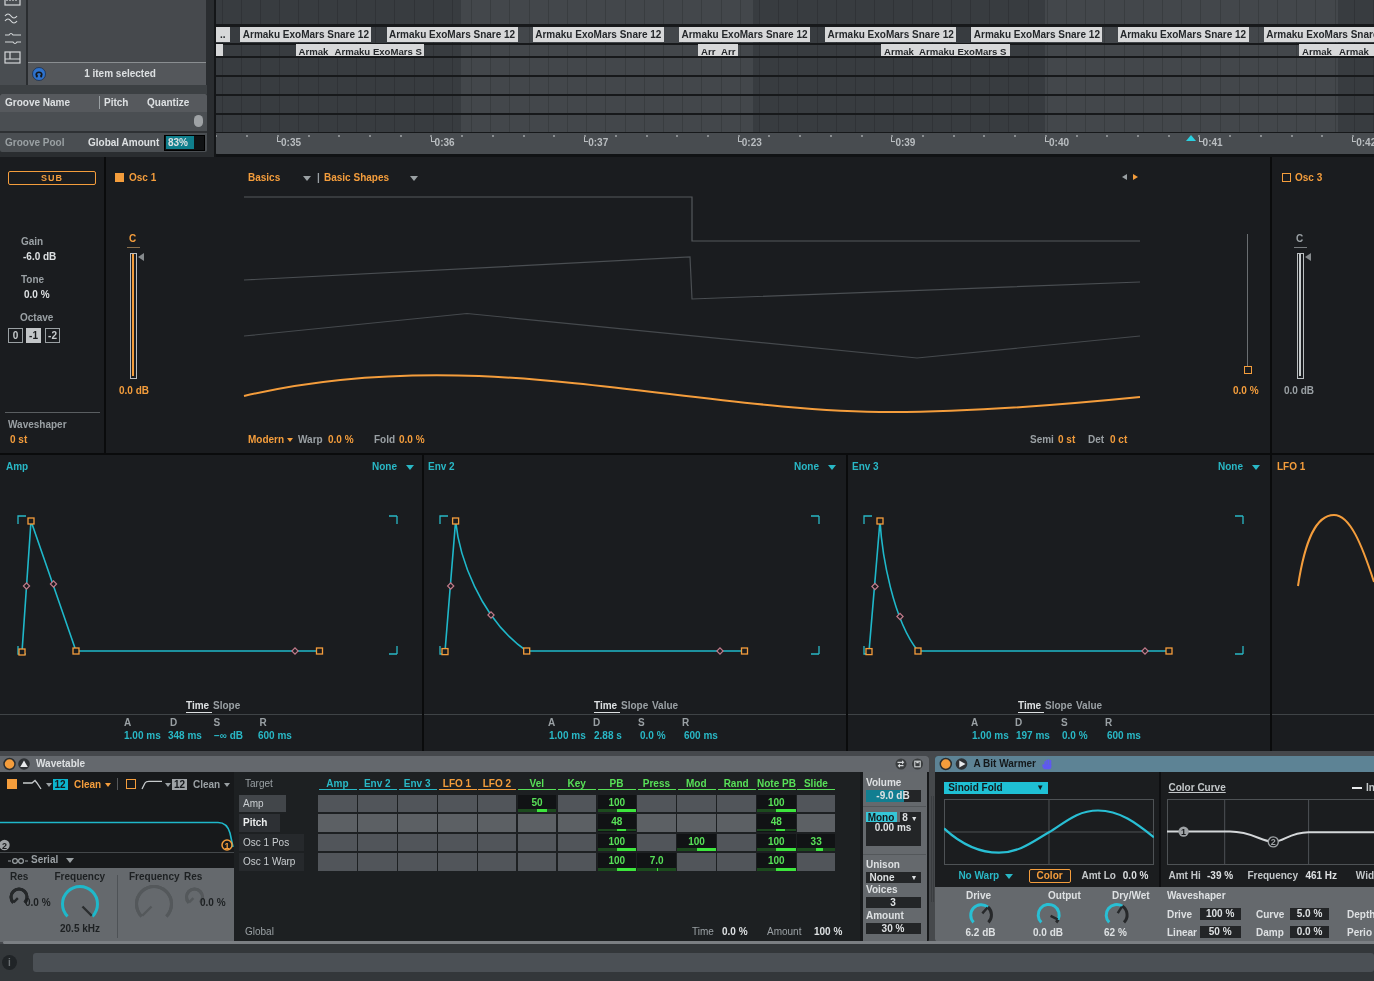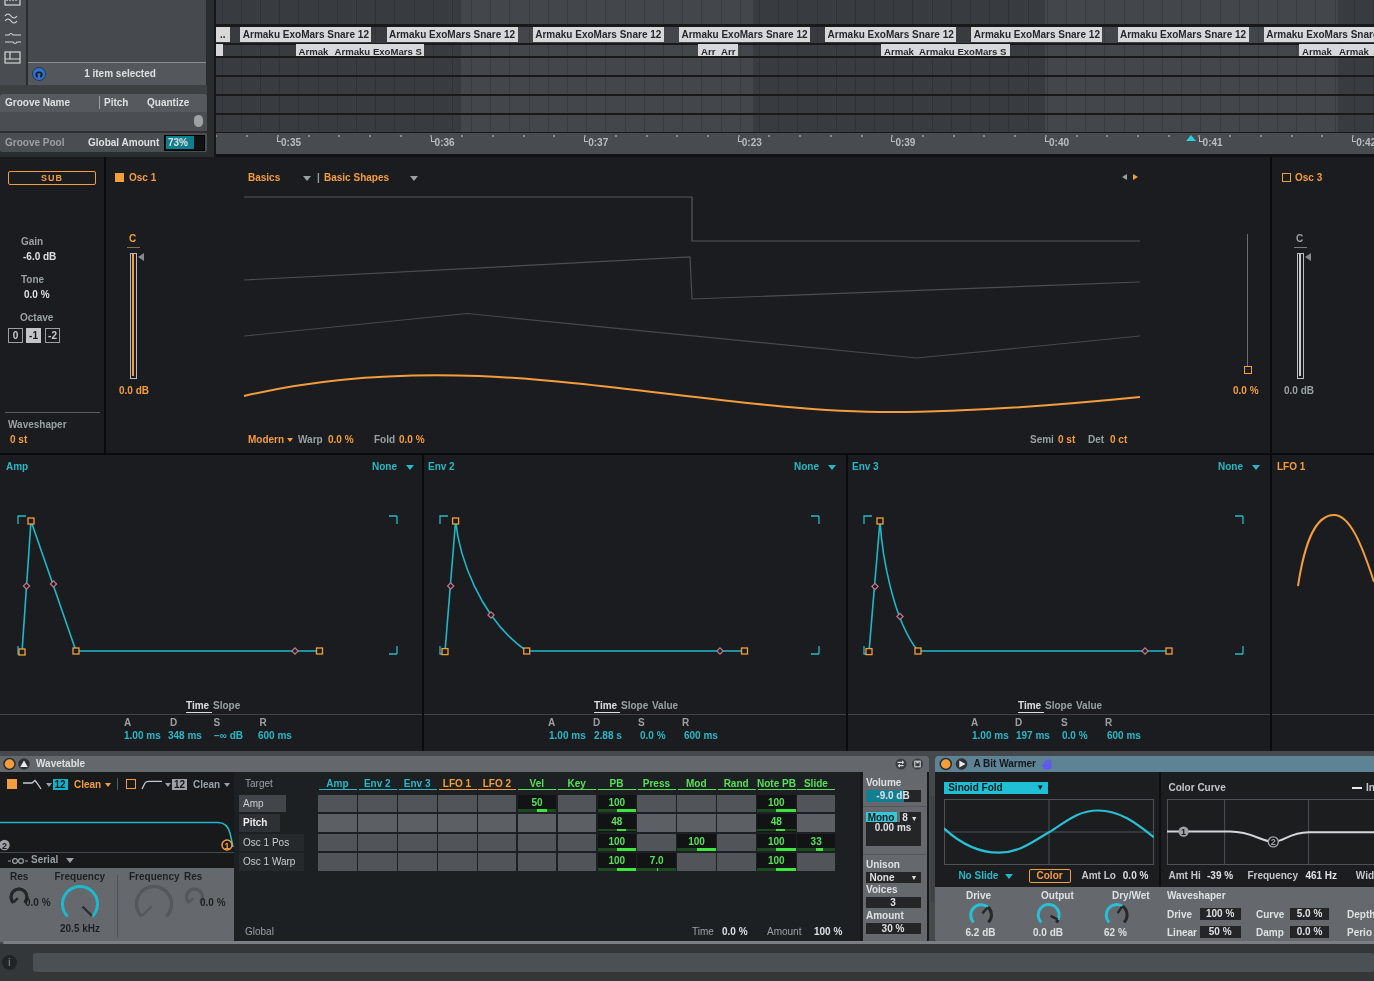--- a/index.html
+++ b/index.html
@@ -53,21 +53,21 @@
   <div class="txt wht" style="left:104px;top:97px;">Pitch</div>
   <div class="txt wht" style="left:147px;top:97px;">Quantize</div>
   <div class="abs" style="left:0;top:112px;width:207px;height:19px;background:#4a4e52;"></div>
   <div class="abs" style="left:194px;top:115px;width:9px;height:12px;background:#9ea2a5;border-radius:5px;"></div>
   <div class="abs" style="left:0;top:131px;width:207px;height:2px;background:#2e3134;"></div>
   <div class="abs" style="left:0;top:133px;width:207px;height:19px;background:#4a4e52;border-radius:0 0 2px 2px;"></div>
   <div class="txt" style="left:5px;top:137px;color:#9aa0a3;">Groove Pool</div>
   <div class="txt wht" style="left:88px;top:137px;">Global Amount</div>
   <div class="abs" style="left:164px;top:135px;width:39px;height:14px;background:#101214;border:1px solid #000;"></div>
   <div class="abs" style="left:166px;top:136px;width:28px;height:13px;background:#0f7e8c;"></div>
-  <div class="txt wht" style="left:168px;top:137px;">73%</div>
+  <div class="txt wht" style="left:168px;top:137px;">83%</div>
 
   <div id="arr" class="abs" style="left:215px;top:0;width:1159px;height:157px;background:#383c40;overflow:hidden;">
 
     <div class="abs" style="left:246px;top:0;width:292px;height:132px;background:#43474b;"></div>
     <div class="abs" style="left:830px;top:0;width:293px;height:132px;background:#43474b;"></div>
 
     <div id="grid">
         <div class="abs" style="left:6.6px;top:0;width:1px;height:132px;background:rgba(0,0,0,0.14);"></div>
         <div class="abs" style="left:25.8px;top:0;width:1px;height:132px;background:rgba(0,0,0,0.14);"></div>
         <div class="abs" style="left:45.0px;top:0;width:1px;height:132px;background:rgba(0,0,0,0.14);"></div>
@@ -639,47 +639,47 @@
           </g>
         </svg>
         <div class="txt" style="left:38.4px;top:2px;color:#14181a;">A Bit Warmer</div>
         <div class="abs" style="left:9.2px;top:26px;width:104px;height:12px;background:#1fc0d4;color:#14181a;font-weight:bold;line-height:12px;padding-left:4px;box-sizing:border-box;">Sinoid Fold<span style="float:right;margin-right:4px;font-size:8px;">▼</span></div>
         <div class="abs" style="left:9.2px;top:43.3px;width:210px;height:65.8px;border:1px solid #4e5255;box-sizing:border-box;"></div>
         <svg class="abs" style="left:9.2px;top:43.3px;" width="210" height="65.8" viewBox="0 0 210 65.8">
           <line x1="105" y1="0" x2="105" y2="65.8" stroke="#4e5255" stroke-width="1"></line>
           <line x1="0" y1="33" x2="210" y2="33" stroke="#4e5255" stroke-width="1"></line>
           <path d="M0,29.4 C18,46 36,53.7 55,53.7 C76,53.7 90,41.7 105,33.3 C120,24.6 132,11.5 154,11.5 C176,11.5 192,24 210,38.3" stroke="#29bfd4" stroke-width="2.2" fill="none"></path>
         </svg>
-        <div class="txt tea" style="left:23.4px;top:114.5px;">No Slide</div>
+        <div class="txt tea" style="left:23.4px;top:114.5px;">No Warp</div>
         <div class="abs" style="left:70px;top:118.5px;width:0;height:0;border-left:4px solid transparent;border-right:4px solid transparent;border-top:5px solid #29b8c6;"></div>
         <div class="abs" style="left:93.6px;top:113px;width:40px;height:12px;border:1.4px solid #f49d3c;border-radius:2px;color:#f49d3c;font-weight:bold;text-align:center;line-height:12px;">Color</div>
         <div class="txt" style="left:146.5px;top:114.5px;color:#c3c7c9;">Amt Lo</div>
         <div class="txt wht" style="left:187.8px;top:114.5px;">0.0 %</div>
         <div class="abs" style="left:224px;top:16px;width:2px;height:115.5px;background:#0e0f11;"></div>
-        <div class="txt" style="left:233.5px;top:26px;color:#c3c7c9;">Color Curve</div>
+        <div class="txt" style="left:233.5px;top:26px;color:#c3c7c9;text-decoration:underline;">Color Curve</div>
         <div class="abs" style="left:417px;top:31px;width:10px;height:2.6px;background:#e8eaec;"></div>
         <div class="txt" style="left:431px;top:26px;color:#c3c7c9;">In</div>
         <div class="abs" style="left:232.4px;top:43.3px;width:207px;height:65.8px;border:1px solid #4e5255;box-sizing:border-box;border-right:none;"></div>
         <svg class="abs" style="left:232.4px;top:43.3px;" width="207" height="65.8" viewBox="0 0 207 65.8">
           <line x1="57.7" y1="0" x2="57.7" y2="65.8" stroke="#4e5255" stroke-width="1"></line>
           <line x1="141.6" y1="0" x2="141.6" y2="65.8" stroke="#4e5255" stroke-width="1"></line>
           <path d="M0,32.6 H63 C85,32.6 95,42.9 106.3,42.9 C117,42.9 122,33.6 141.6,33.3 H207" stroke="#d4d7d9" stroke-width="2" fill="none"></path>
           <circle cx="16.6" cy="32.6" r="5.2" fill="#9ea2a5"></circle>
           <text x="16.6" y="36" font-size="9" font-weight="bold" fill="#17191b" text-anchor="middle" font-family="Liberation Sans">1</text>
           <circle cx="106.3" cy="42.9" r="5" fill="#17191b" stroke="#9ea2a5" stroke-width="1.4"></circle>
           <text x="106.3" y="46.3" font-size="9" font-weight="bold" fill="#9ea2a5" text-anchor="middle" font-family="Liberation Sans">2</text>
         </svg>
         <div class="txt" style="left:233.5px;top:114.5px;color:#c3c7c9;">Amt Hi</div>
         <div class="txt wht" style="left:272px;top:114.5px;">-39 %</div>
         <div class="txt" style="left:312.4px;top:114.5px;color:#c3c7c9;">Frequency</div>
         <div class="txt wht" style="left:370.4px;top:114.5px;">461 Hz</div>
         <div class="txt" style="left:420.8px;top:114.5px;color:#c3c7c9;">Widt</div>
         <div class="abs" style="left:0;top:131.5px;width:439px;height:54.5px;background:#65696d;"></div>
         <div class="txt wht" style="left:31px;top:134.5px;">Drive</div>
-        <div class="txt wht" style="left:106px;top:134.5px;">Output</div>
+        <div class="txt wht" style="left:113px;top:134.5px;">Output</div>
         <div class="txt wht" style="left:177px;top:134.5px;">Dry/Wet</div>
         <svg class="abs" style="left:0;top:131.5px;" width="439" height="54.5" viewBox="0 0 439 54.5">
           <path d="M52.8,20.0 A10.5,10.5 0 0 1 53.4,35.4" stroke="#26282a" stroke-width="3" fill="none" stroke-linecap="butt"></path>
           <path d="M38.6,35.4 A10.5,10.5 0 0 1 52.8,20.0" stroke="#29bfd4" stroke-width="3" fill="none" stroke-linecap="butt"></path>
           <line x1="47.36384090149338" y1="26.403147472239937" x2="52.478244282093584" y2="20.414950493139692" stroke="#26282a" stroke-width="2.4"></line>
           <path d="M123.1,32.6 A10.5,10.5 0 0 1 121.1,35.4" stroke="#26282a" stroke-width="3" fill="none" stroke-linecap="butt"></path>
           <path d="M106.3,35.4 A10.5,10.5 0 1 1 123.1,32.6" stroke="#29bfd4" stroke-width="3" fill="none" stroke-linecap="butt"></path>
           <line x1="115.5858579090973" y1="28.923872256697422" x2="122.65782506821215" y2="32.38839321931275" stroke="#26282a" stroke-width="2.4"></line>
           <path d="M187.2,19.1 A10.5,10.5 0 0 1 189.0,35.4" stroke="#26282a" stroke-width="3" fill="none" stroke-linecap="butt"></path>
           <path d="M174.2,35.4 A10.5,10.5 0 0 1 187.2,19.1" stroke="#29bfd4" stroke-width="3" fill="none" stroke-linecap="butt"></path>

